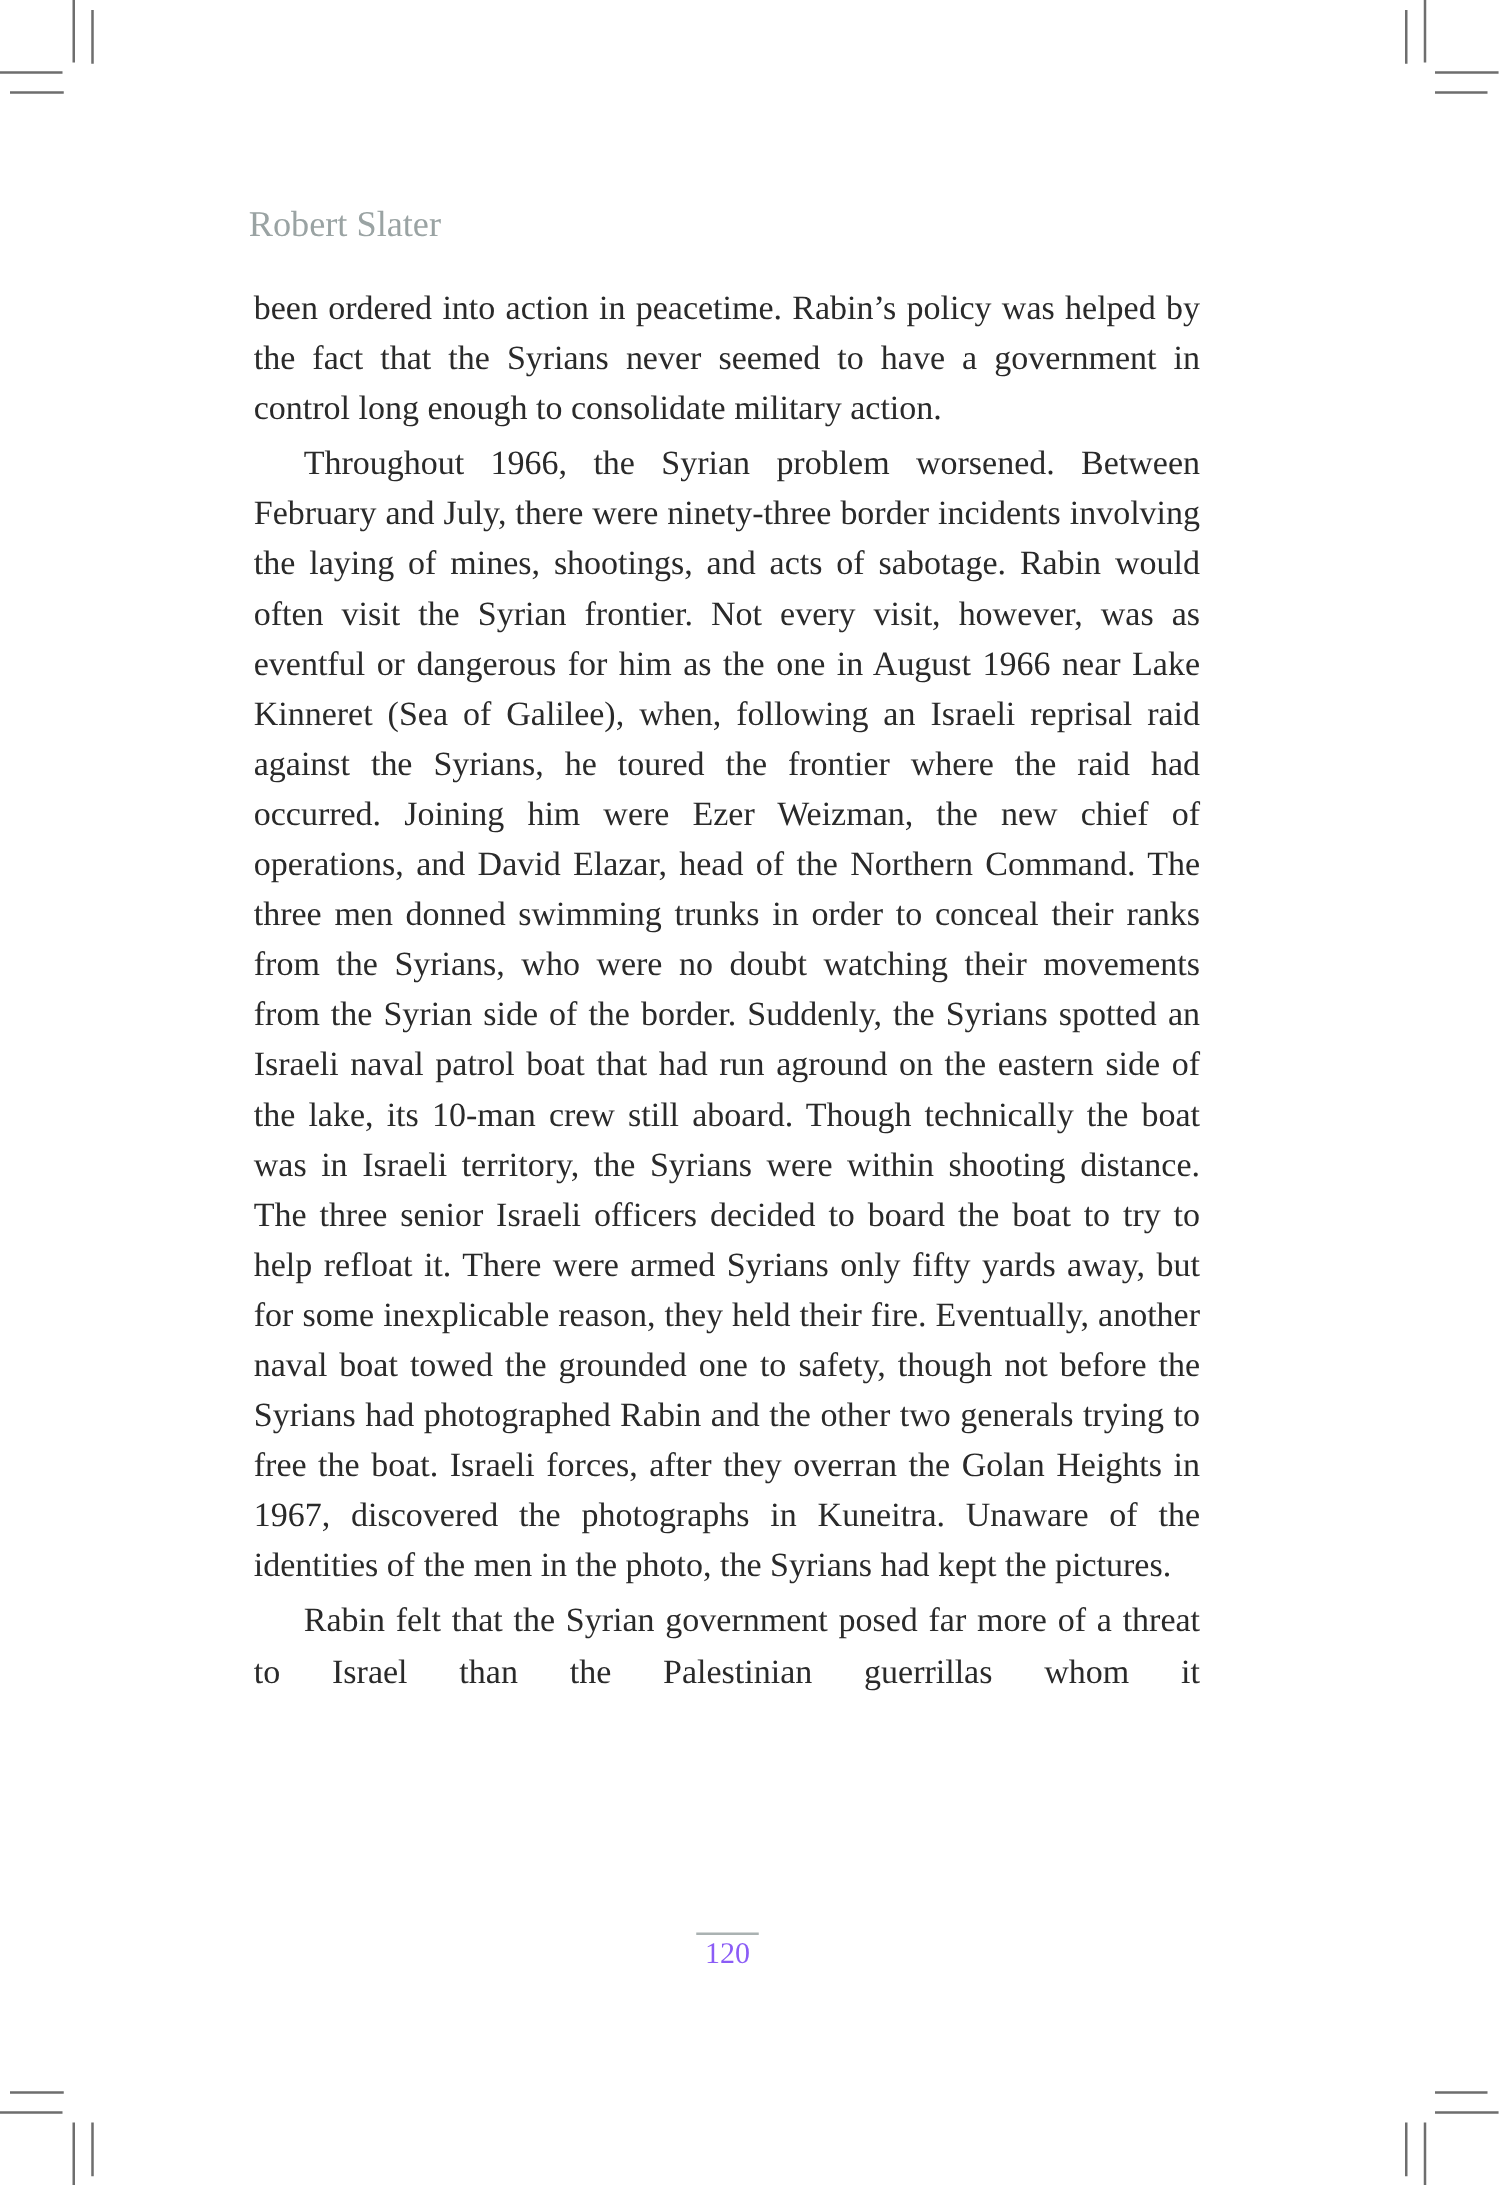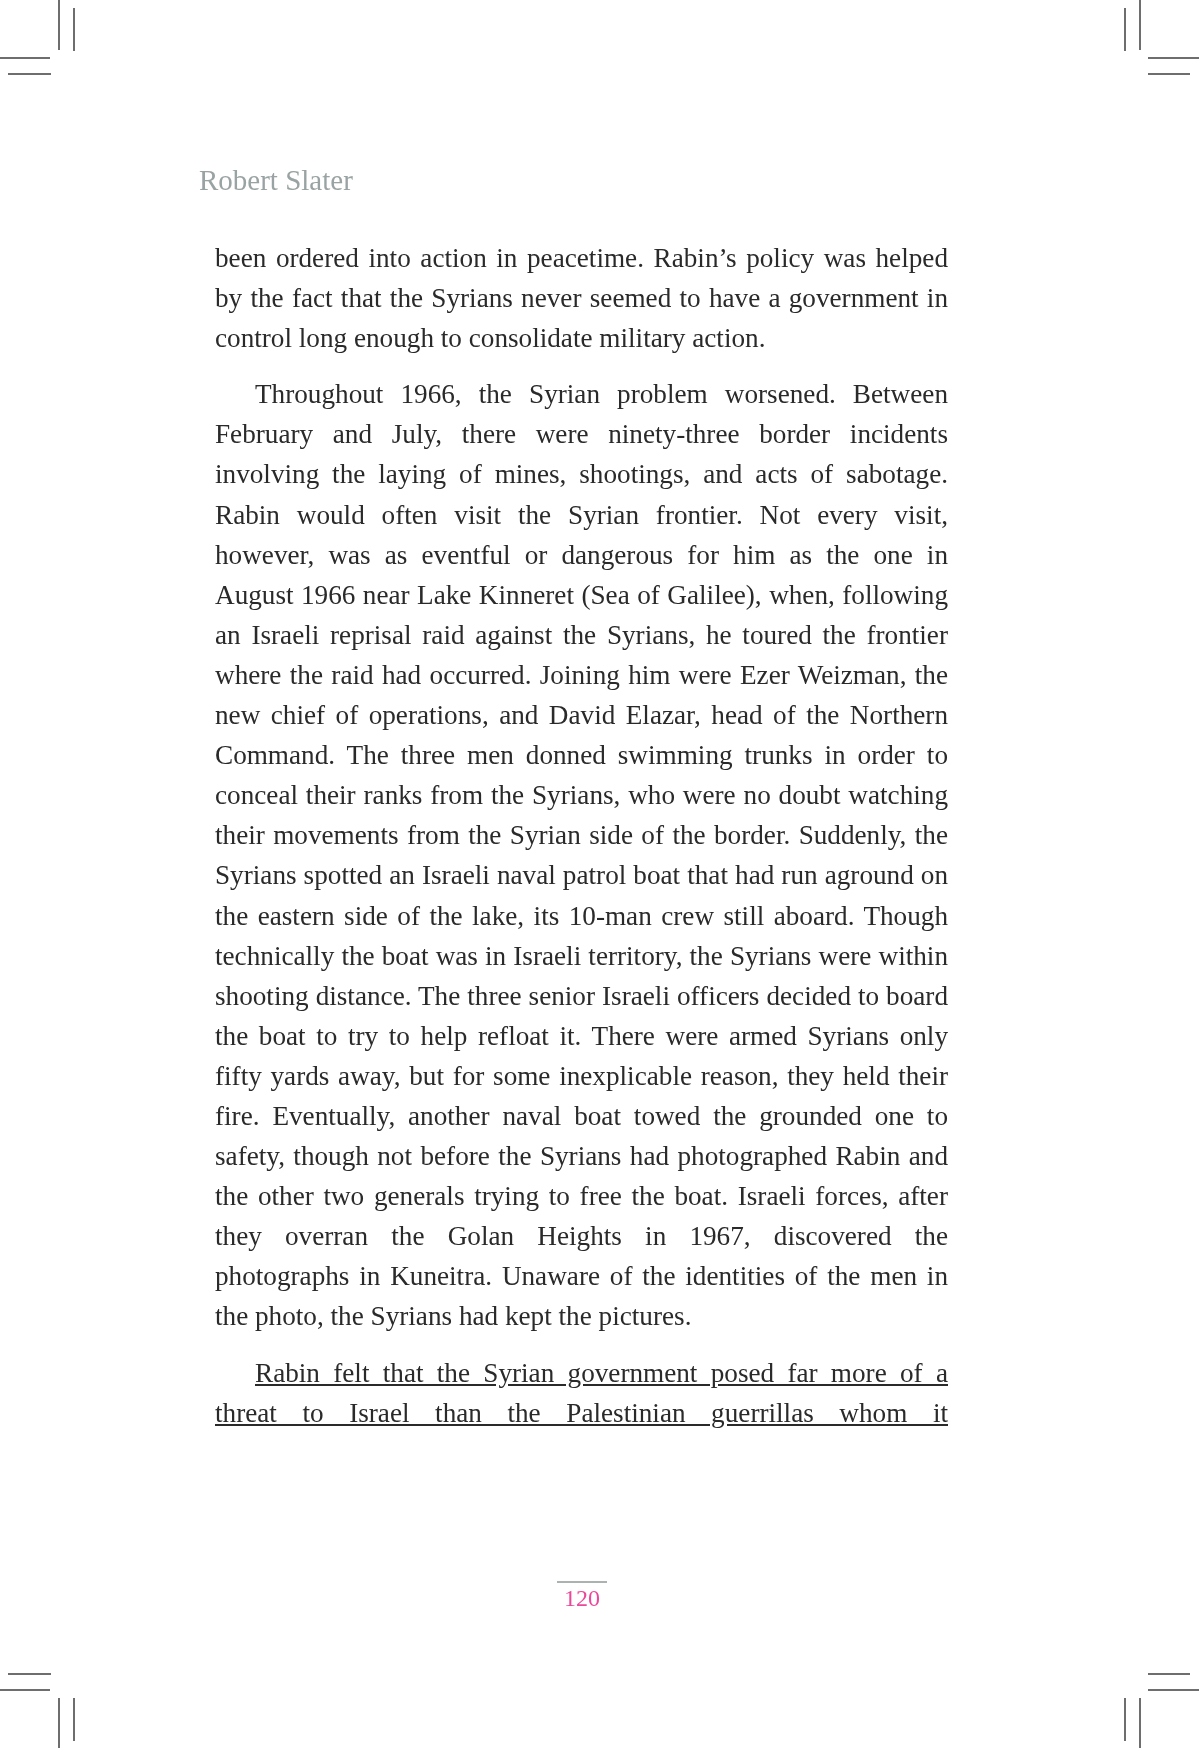--- a/index.html
+++ b/index.html
@@ -1,22 +1,22 @@
 <!DOCTYPE html>
 <html><head>
 <meta charset="utf-8">
 <style>
   html,body{margin:0;padding:0;background:#fff;}
   body{width:1199px;height:1748px;position:relative;overflow:hidden;}
   .mark{position:absolute;background:#6e6e6e;}
   .running-head{position:absolute;left:199px;top:164px;font-family:"Liberation Serif",serif;font-size:29px;color:#9aa3a3;}
   .body-text{position:absolute;left:199px;top:222px;width:765px;font-family:"Liberation Serif",serif;font-size:27.2px;line-height:40.1px;color:#2a2a2a;text-align:justify;}
-  .body-text p{margin:16px;text-indent:0;}
+  .body-text p{margin:4px;text-indent:0;}
   .body-text p.indent{text-indent:40px;}
-  .folio{position:absolute;left:557px;top:1546px;width:50px;text-align:center;font-family:"Liberation Serif",serif;font-size:24px;color:#ec4899;border-top:2px solid #aab2b2;padding-top:2px;margin-top:35px;}
+  .folio{position:absolute;left:557px;top:1546px;width:50px;text-align:center;font-family:"Liberation Serif",serif;font-size:24px;color:#8b5cf6;border-top:2px solid #aab2b2;padding-top:2px;}
 </style>
 </head>
 <body>
 
 <div class="mark" style="left:58px;top:0;width:2px;height:50px;"></div>
 <div class="mark" style="left:73px;top:8px;width:2px;height:43px;"></div>
 <div class="mark" style="left:0;top:57px;width:50px;height:2px;"></div>
 <div class="mark" style="left:8px;top:73px;width:43px;height:2px;"></div>
 
 <div class="mark" style="left:1124px;top:8px;width:2px;height:43px;"></div>
@@ -32,16 +32,16 @@
 <div class="mark" style="left:1148px;top:1673px;width:42px;height:2px;"></div>
 <div class="mark" style="left:1148px;top:1689px;width:51px;height:2px;"></div>
 <div class="mark" style="left:1124px;top:1698px;width:2px;height:43px;"></div>
 <div class="mark" style="left:1139px;top:1698px;width:2px;height:50px;"></div>
 
 <div class="running-head">Robert Slater</div>
 
 <div class="body-text">
   <p>been ordered into action in peacetime. Rabin’s policy was helped by the fact that the Syrians never seemed to have a government in control long enough to consolidate military action.</p>
   <p class="indent">Throughout 1966, the Syrian problem worsened. Between February and July, there were ninety-three border incidents involving the laying of mines, shootings, and acts of sabotage. Rabin would often visit the Syrian frontier. Not every visit, however, was as eventful or dangerous for him as the one in August 1966 near Lake Kinneret (Sea of Galilee), when, following an Israeli reprisal raid against the Syrians, he toured the frontier where the raid had occurred. Joining him were Ezer Weizman, the new chief of operations, and David Elazar, head of the Northern Command. The three men donned swimming trunks in order to conceal their ranks from the Syrians, who were no doubt watching their movements from the Syrian side of the border. Suddenly, the Syrians spotted an Israeli naval patrol boat that had run aground on the eastern side of the lake, its 10-man crew still aboard. Though technically the boat was in Israeli territory, the Syrians were within shooting distance. The three senior Israeli officers decided to board the boat to try to help refloat it. There were armed Syrians only fifty yards away, but for some inexplicable reason, they held their fire. Eventually, another naval boat towed the grounded one to safety, though not before the Syrians had photographed Rabin and the other two generals trying to free the boat. Israeli forces, after they overran the Golan Heights in 1967, discovered the photographs in Kuneitra. Unaware of the identities of the men in the photo, the Syrians had kept the pictures.</p>
-  <p class="indent" style="text-align-last:justify;text-decoration:underline;">Rabin felt that the Syrian government posed far more of a threat to Israel than the Palestinian guerrillas whom it</p>
+  <p class="indent" style="text-align-last:justify;">Rabin felt that the Syrian government posed far more of a threat to Israel than the Palestinian guerrillas whom it</p>
 </div>
 
 <div class="folio">120</div>
 
 </body></html>

